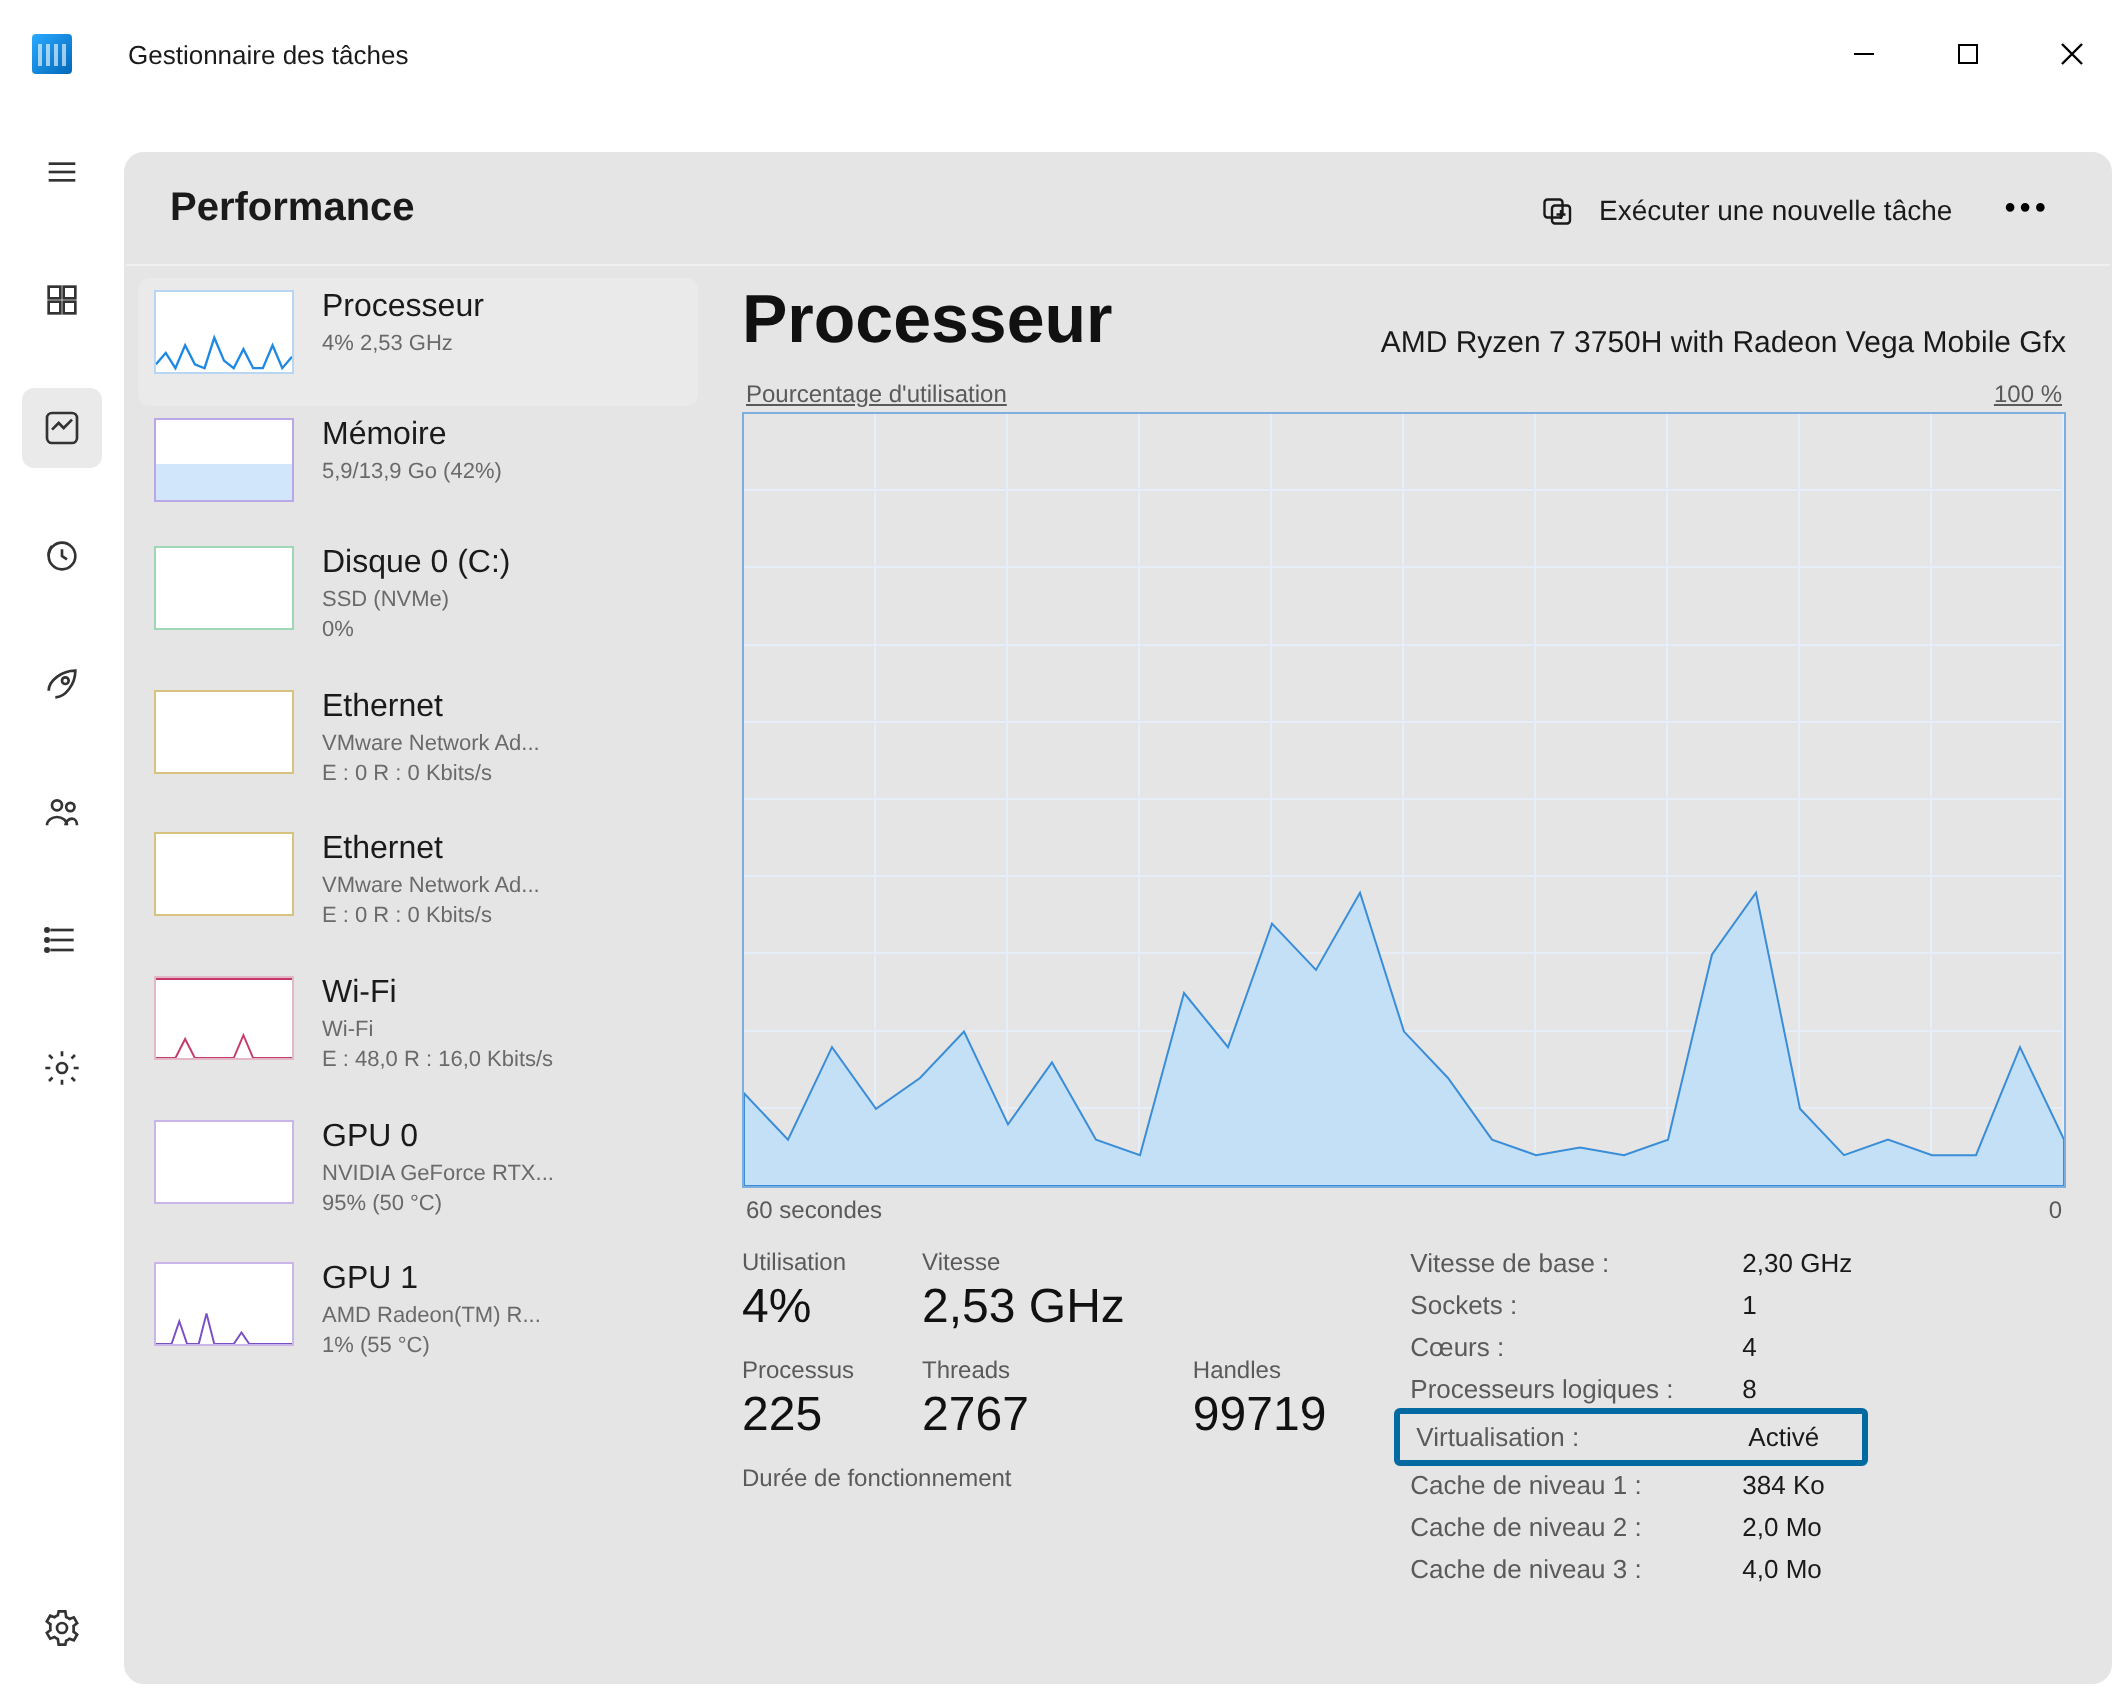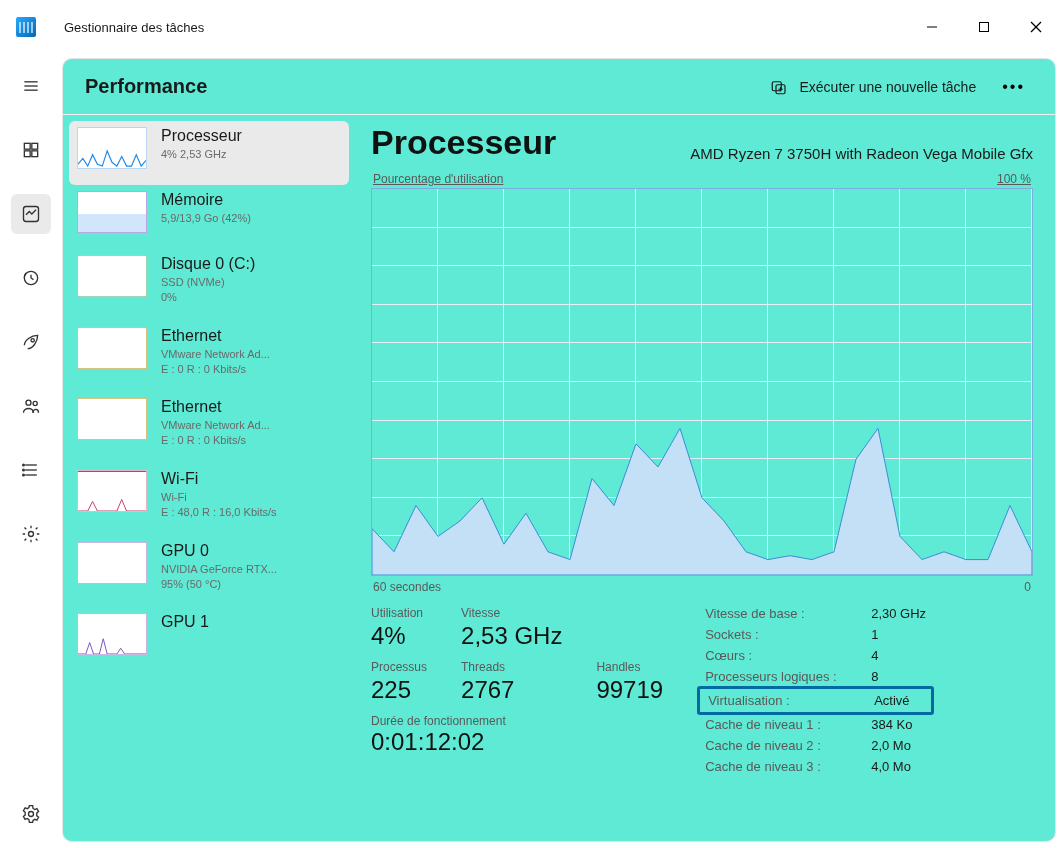--- a/index.html
+++ b/index.html
@@ -18,21 +18,21 @@
 .shell { display:flex; height: calc(100% - 54px); }
 
 
 .nav-rail { width: 62px; display:flex; flex-direction:column; align-items:center; padding-top:12px; gap:24px; }
 .rail-btn { width:40px; height:40px; display:flex; align-items:center; justify-content:center; border-radius:6px; }
 .rail-btn.selected { background:#eaeaea; }
 .rail-btn svg{width:20px;height:20px;stroke:#333;fill:none;stroke-width:1.6;}
 .rail-spacer{flex:1;}
 
 
-.main { flex:1; background:#5eead4; border:1px solid #e5e5e5; border-radius:10px; margin:4px 6px 6px 0; display:flex; flex-direction:column; overflow:hidden;}
+.main { flex:1; background:#e5e5e5; border:1px solid #e5e5e5; border-radius:10px; margin:22px 6px 6px 0; display:flex; flex-direction:column; overflow:hidden;}
 .header { height:56px; display:flex; align-items:center; padding:0 22px; border-bottom:1px solid #f0f0f0;}
 .header h1 { font-size:20px; font-weight:600; color:#1a1a1a; }
 .header .right { margin-left:auto; display:flex; align-items:center; gap:18px; }
 .run-task { display:flex; align-items:center; gap:12px; font-size:14px; color:#1a1a1a; }
 .run-task svg{width:18px;height:18px;stroke:#1a1a1a;stroke-width:1.6;fill:none;}
 .more-btn { padding:4px 8px; font-size:16px; letter-spacing:2px; }
 
 .body { flex:1; display:flex; overflow:hidden; }
 
 
@@ -255,20 +255,22 @@
             </div>
         </div>
         <div class="side-item">
           <div class="thumb gpu1">
             <svg viewBox="0 0 70 42" preserveAspectRatio="none">
                 <polyline points="0,42 8,42 12,30 16,42 22,42 26,26 30,42 40,42 44,36 48,42 70,42" fill="none" stroke="#7a4fc1" stroke-width="1"></polyline>
               </svg>
           </div>
           <div class="side-info">
               <div class="t">GPU 1</div>
+              <div class="s" style="white-space:pre-line;">AMD Radeon(TM) R...
+1%  (55 °C)</div>
             </div>
         </div>
       </div>
 
       <div class="content">
         <div class="content-head">
           <h2>Processeur</h2>
           <div class="model">AMD Ryzen 7 3750H with Radeon Vega Mobile Gfx</div>
         </div>
         <div class="chart-labels">
@@ -305,21 +307,20 @@
                   <div class="lbl">Threads</div>
                   <div class="val">2767</div>
                 </div>
               <div class="stat">
                   <div class="lbl">Handles</div>
                   <div class="val">99719</div>
                 </div>
             </div>
             <div class="uptime">
               <div class="lbl">Durée de fonctionnement</div>
-              <div class="val">0:01:12:02</div>
             </div>
           </div>
           <div class="right-stats" id="right-stats">
               <div class="kv">
                 <div class="k">Vitesse de base :</div>
                 <div>2,30 GHz</div>
               </div>
               <div class="kv">
                 <div class="k">Sockets :</div>
                 <div>1</div>

